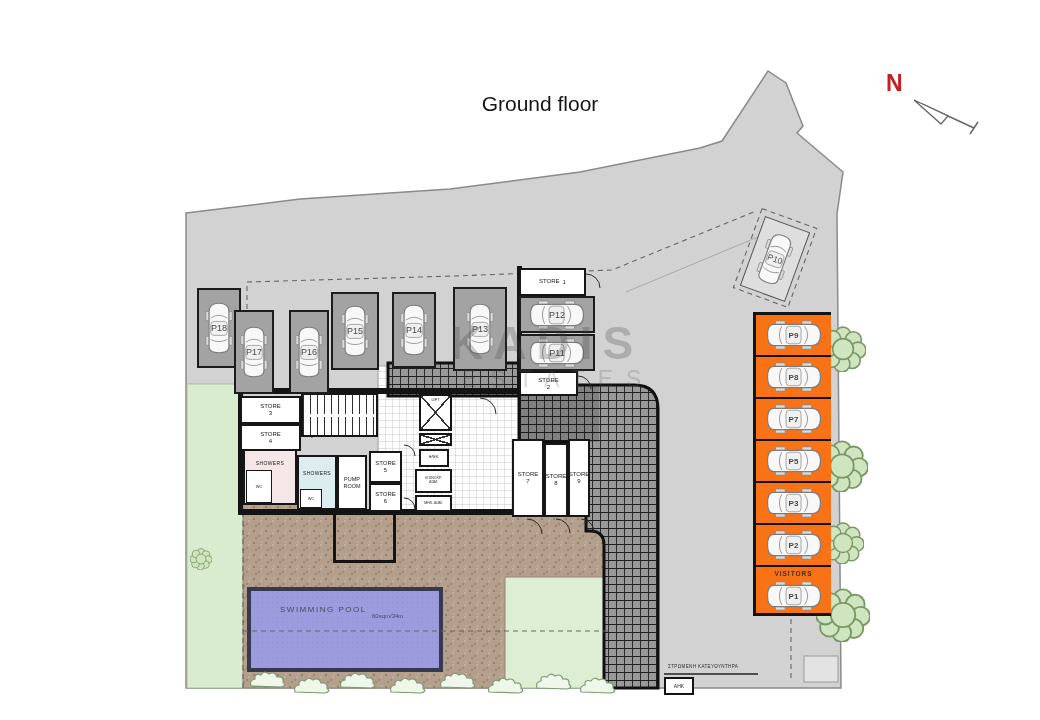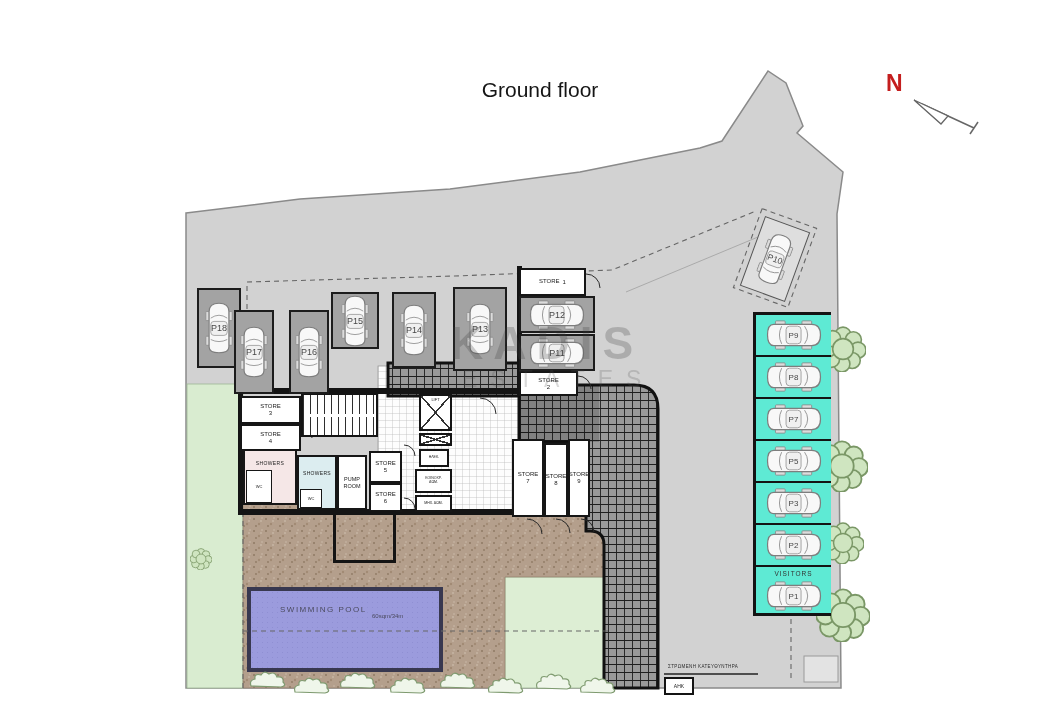--- a/index.html
+++ b/index.html
@@ -1,19 +1,19 @@
 <!DOCTYPE html>
 <html><head>
 <meta charset="utf-8">
 <style>
   html,body{margin:0;padding:0;background:#fff;}
   #stage{position:relative;width:1040px;height:720px;background:#fff;overflow:hidden;
          font-family:"Liberation Sans",sans-serif;}
   #baseSvg{position:absolute;left:0;top:0;z-index:0;}
-  #planTitle{position:absolute;left:400px;top:78px;width:280px;text-align:center;
+  #planTitle{position:absolute;left:400px;top:92px;width:280px;text-align:center;
              font-size:21px;color:#151515;z-index:3;}
   #northLbl{position:absolute;left:886px;top:70px;font-size:23px;font-weight:bold;z-index:3;}
   .wm{position:absolute;z-index:4;font-weight:bold;pointer-events:none;}
   #wm1{left:450px;top:316px;font-size:46px;letter-spacing:10px;color:rgba(60,60,60,0.25);}
   #wm2{left:462px;top:366px;font-size:23px;letter-spacing:13px;color:rgba(80,80,80,0.22);font-weight:normal;}
   
   .wall{position:absolute;background:#141414;z-index:2;}
   
   .room{position:absolute;background:#fff;border:2px solid #161616;z-index:2;
         display:flex;flex-direction:column;align-items:center;justify-content:center;
@@ -37,22 +37,22 @@
   .liftlbl{position:absolute;left:0;right:0;top:1px;text-align:center;font-size:4px;color:#222;}
   
   .spot{position:absolute;background:#a3a3a3;border:2px solid #1c1c1c;z-index:2;
         display:flex;align-items:center;justify-content:center;box-sizing:border-box;}
   .spot svg.car{width:28px;height:58px;flex-shrink:0;}
   .spot.h svg.car{width:30px;height:62px;transform:rotate(90deg);}
   .plbl{position:absolute;left:0;right:0;top:50%;transform:translateY(-50%);
         text-align:center;font-size:9px;color:#474747;z-index:3;}
   #p10wrap{transform:rotate(20deg);background:#dedede;border:1.5px solid #555;}
   
-  #rcol{position:absolute;left:753px;top:312px;width:78px;z-index:2;background:#5eead4;
-        border:3px solid #141414;border-right:none;box-sizing:border-box;}
+  #rcol{position:absolute;left:753px;top:312px;width:78px;z-index:2;background:#f97316;
+        border:3px solid #141414;border-right:none;box-sizing:border-box;font-weight:bold;}
   .rrow{position:relative;height:40px;border-bottom:2px solid #141414;
         display:flex;align-items:center;justify-content:center;overflow:visible;}
   .rrow svg.car{width:30px;height:62px;transform:rotate(90deg);flex-shrink:0;}
   .rrow .plbl{font-size:8px;}
   .vrow{position:relative;height:12px;display:flex;align-items:center;justify-content:center;
         font-size:6.5px;color:#333;letter-spacing:1px;}
   #p1row{height:34px;border-bottom:none;align-items:center;}
   
   #poolName{position:absolute;left:280px;top:605px;font-size:8px;letter-spacing:1.5px;color:#4a4a5e;z-index:3;}
   #poolArea{position:absolute;left:372px;top:613px;font-size:6px;color:#4a4a5e;z-index:3;}
@@ -284,21 +284,21 @@
         <use href="#carShape"></use>
       </svg>
     <span class="plbl">P17</span>
   </div>
   <div class="spot v" style="left:289px;top:310px;width:40px;height:84px">
     <svg class="car" viewBox="0 0 34 64">
         <use href="#carShape"></use>
       </svg>
     <span class="plbl">P16</span>
   </div>
-  <div class="spot v" style="left:331px;top:292px;width:48px;height:57px">
+  <div class="spot v" style="left:331px;top:292px;width:48px;height:78px">
     <svg class="car" viewBox="0 0 34 64">
         <use href="#carShape"></use>
       </svg>
     <span class="plbl">P15</span>
   </div>
   <div class="spot v" style="left:392px;top:292px;width:44px;height:76px">
     <svg class="car" viewBox="0 0 34 64">
         <use href="#carShape"></use>
       </svg>
     <span class="plbl">P14</span>

